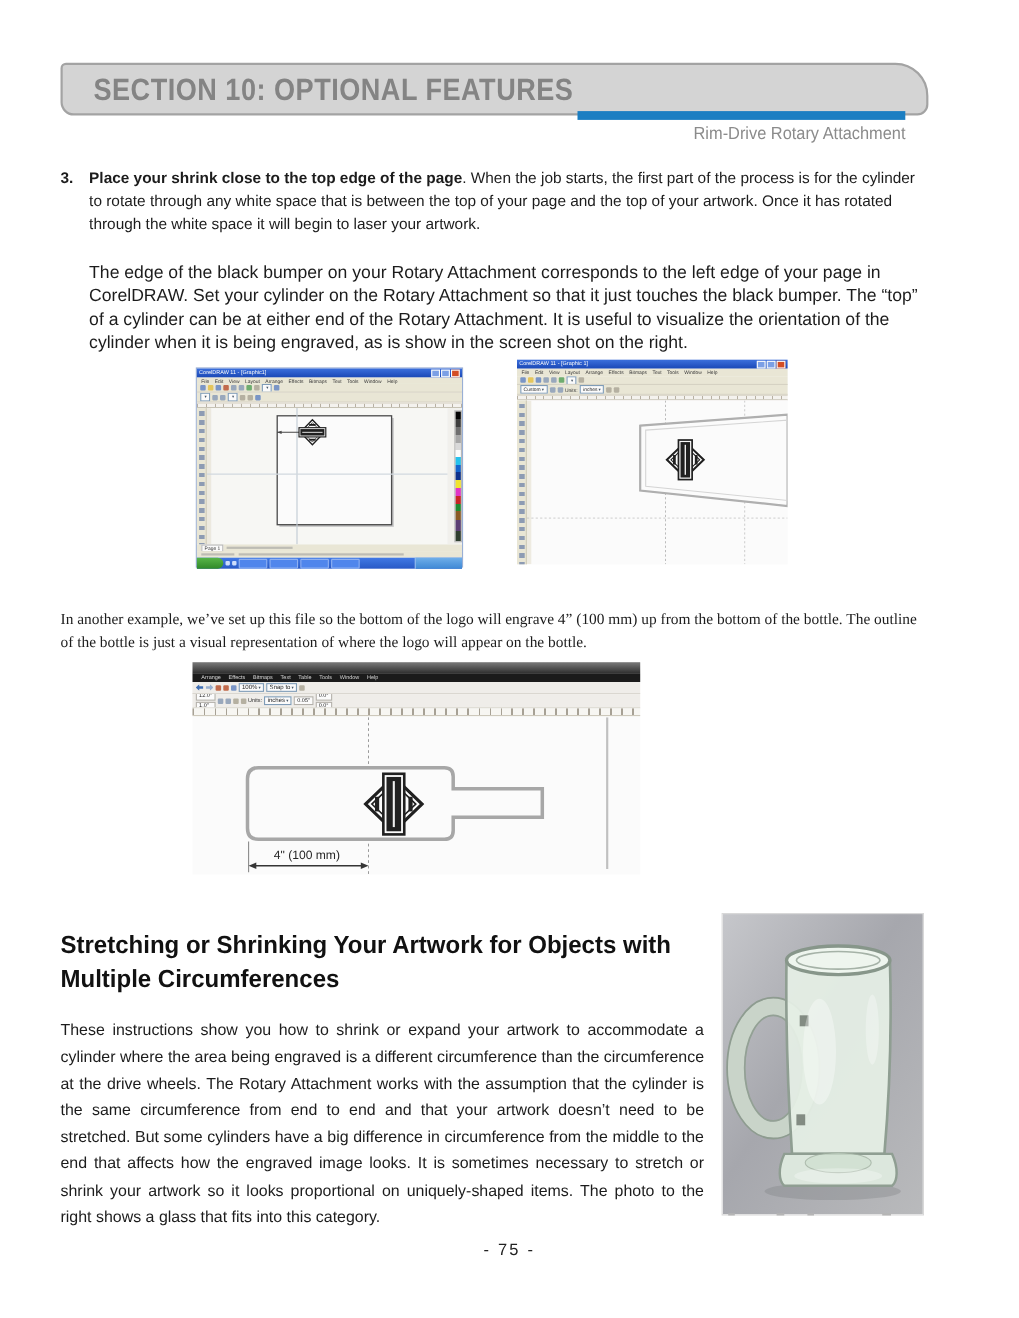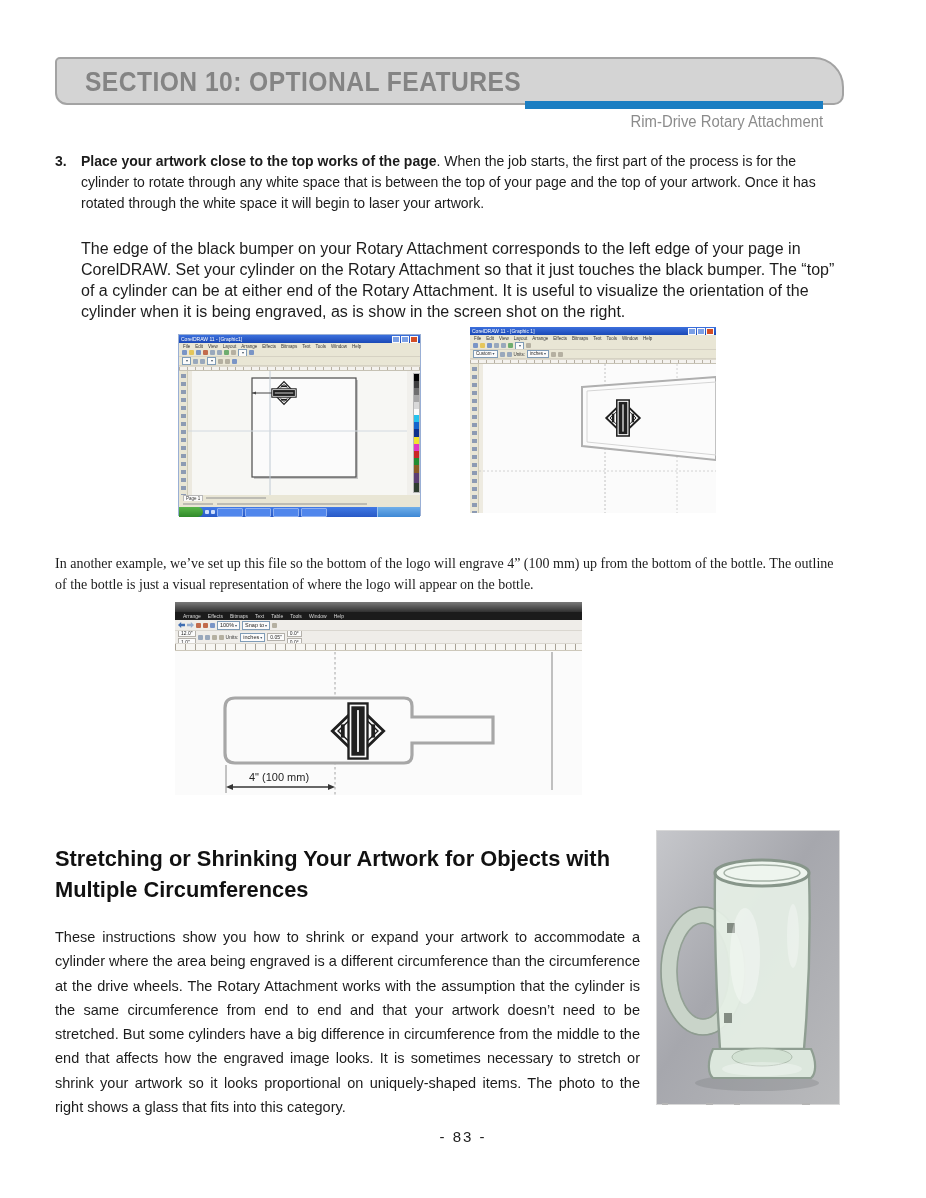--- a/index.html
+++ b/index.html
@@ -128,21 +128,21 @@
 <div class="page">
 
   <div class="banner">
     <div class="banner-title">SECTION 10: OPTIONAL FEATURES</div>
   </div>
   <div class="blue-bar"></div>
   <div class="subtitle">Rim-Drive Rotary Attachment</div>
 
   <div class="step">
     <span class="step-num">3.</span>
-    <p class="step-text"><b>Place your artwork close to the top works of the page</b><span>. When the job starts, the first part of the process is for the cylinder to rotate through any white space that is between the top of your page and the top of your artwork. Once it has rotated through the white space it will begin to laser your artwork.</span></p>
+    <p class="step-text"><b>Place your shrink close to the top edge of the page</b><span>. When the job starts, the first part of the process is for the cylinder to rotate through any white space that is between the top of your page and the top of your artwork. Once it has rotated through the white space it will begin to laser your artwork.</span></p>
   </div>
   <p class="para2">The edge of the black bumper on your Rotary Attachment corresponds to the left edge of your page in CorelDRAW. Set your cylinder on the Rotary Attachment so that it just touches the black bumper. The “top” of a cylinder can be at either end of the Rotary Attachment. It is useful to visualize the orientation of the cylinder when it is being engraved, as is show in the screen shot on the right.</p>
 
   <div class="shot shot1">
     <div class="xp-titlebar">
       <span class="xp-title">CorelDRAW 11 - [Graphic1]</span>
       <span class="xp-btns">
         <i class="wb"></i>
         <i class="wb"></i>
         <i class="wb close"></i>
@@ -367,14 +367,14 @@
       <ellipse cx="105" cy="238" rx="40" ry="7" fill="#ffffff" opacity="0.3"></ellipse>
     </svg>
   </div>
   <div class="caption-marks">
     <i style="left:4px;width:6px"></i>
       <i style="left:48px;width:7px"></i>
     <i style="left:76px;width:6px"></i>
       <i style="left:144px;width:8px"></i>
   </div>
 
-  <div class="pagenum">- 83 -</div>
+  <div class="pagenum">- 75 -</div>
 </div>
 
 </body></html>

